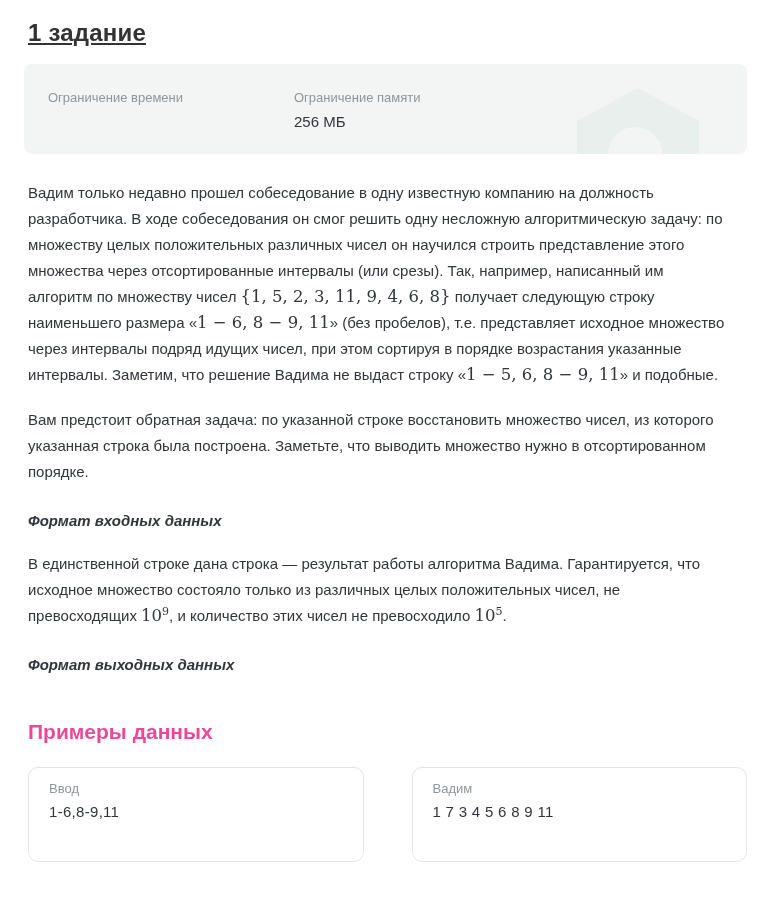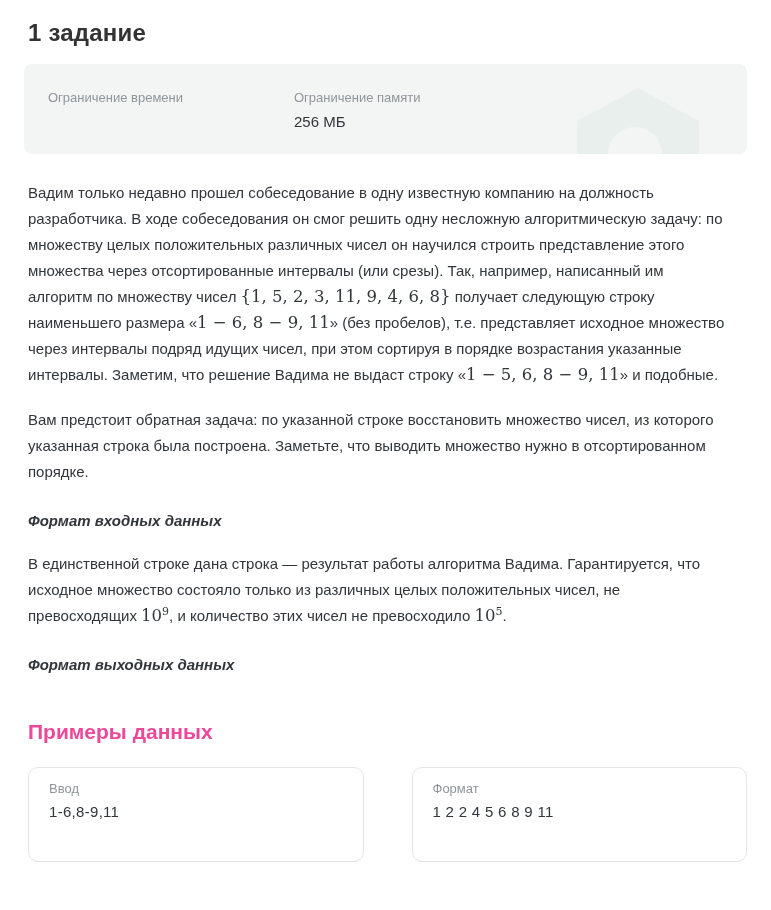--- a/index.html
+++ b/index.html
@@ -20,20 +20,21 @@
   }
   .content{ padding: 16px 24px 0; }
 
   h1.page-title{
     font-size: 24px;
     line-height: 30px;
     font-weight: 700;
     color:#333333;
     margin: 2px 0 16px 4px;
     letter-spacing: .2px;
+    text-decoration: underline;
   }
 
   .limits-panel{
     position: relative;
     background: var(--panel-bg);
     border-radius: 8px;
     height: 90px;
     padding: 25px 24px 0;
     display: flex;
     overflow: hidden;
@@ -150,18 +151,18 @@
     </div>
 
   <h2 class="examples-title">Примеры данных</h2>
 
   <div class="examples">
     <div class="example-box">
       <div class="example-label">Ввод</div>
       <div class="example-value">1-6,8-9,11</div>
     </div>
     <div class="example-box">
-      <div class="example-label">Формат</div>
-      <div class="example-value">1 2 2 4 5 6 8 9 11</div>
+      <div class="example-label">Вадим</div>
+      <div class="example-value">1 7 3 4 5 6 8 9 11</div>
     </div>
   </div>
 
 </div>
 
 </body></html>

